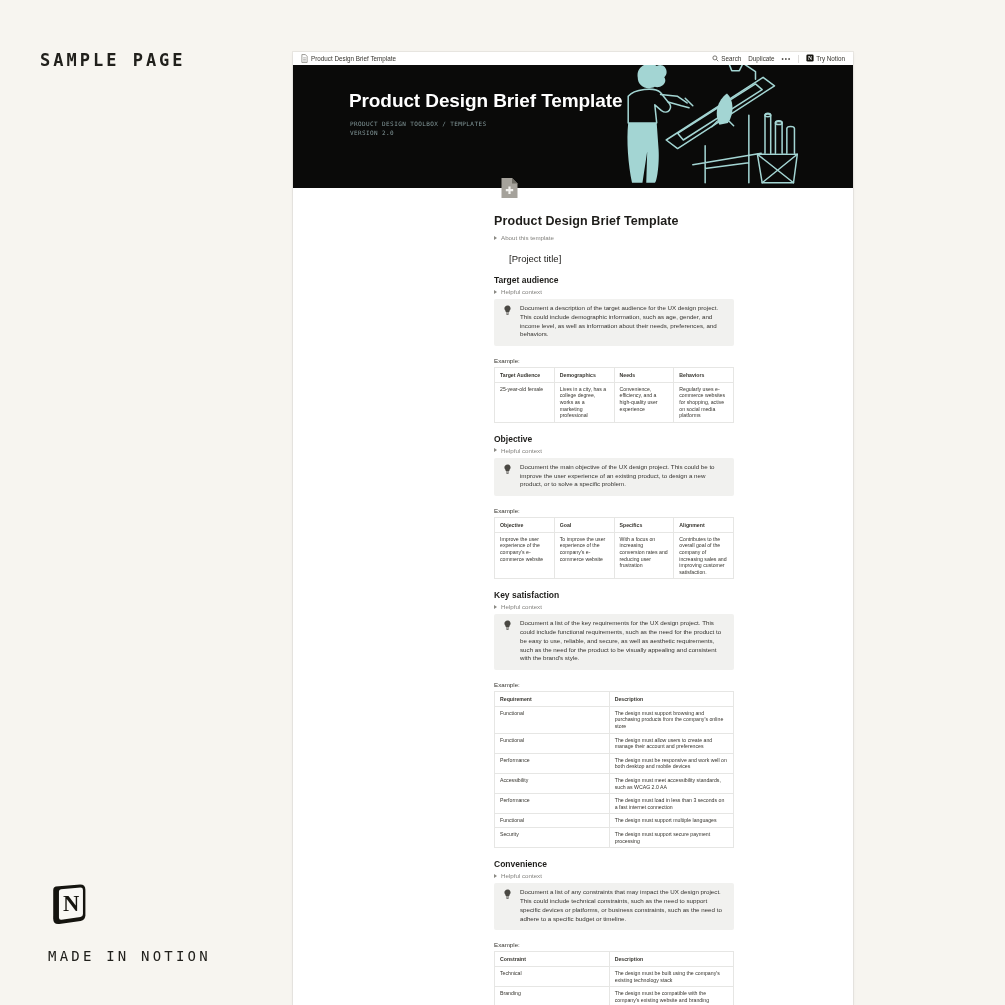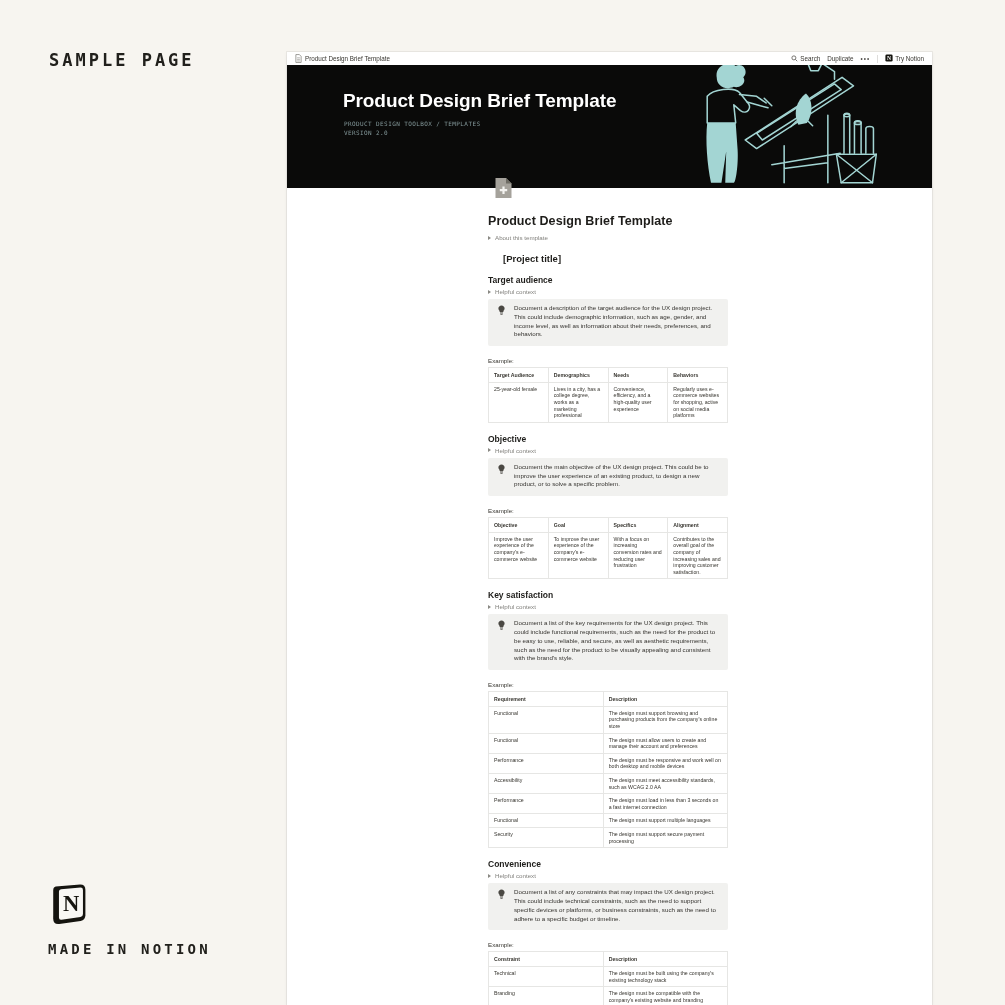--- a/index.html
+++ b/index.html
@@ -3,33 +3,33 @@
 <meta charset="utf-8">
 <style>
   * { box-sizing: border-box; margin: 0; padding: 0; }
   html,body { width:1005px; height:1005px; }
   body { font-family: "Liberation Sans", sans-serif; }
 
   .canvas { position:relative; width:1005px; height:1005px; background:#f7f5f0; overflow:hidden; }
 
   
   .sample-label {
-    position:absolute; left:49px; top:50px;
+    position:absolute; left:40px; top:50px;
     font-family:"DejaVu Sans Mono", monospace; font-weight:bold;
     font-size:17px; letter-spacing:3px; color:#21201c;text-align:right;
   }
   .made-in { position:absolute; left:48px; top:882px; }
   .made-in .label {
-    margin-top:11px; font-family:"DejaVu Sans Mono", monospace; font-weight:bold;
+    margin-top:18px; font-family:"DejaVu Sans Mono", monospace; font-weight:normal;
     font-size:14px; letter-spacing:3.2px; color:#21201c;
   }
 
   
   .notion-window {
-    position:absolute; left:287px; top:52px; width:645px; height:953px;
+    position:absolute; left:293px; top:52px; width:560px; height:953px;
     background:#fff; overflow:hidden;
     box-shadow:0 0 0 1px rgba(0,0,0,0.05), 0 1px 4px rgba(0,0,0,0.06);
   }
 
   .topbar {
     height:13px; display:flex; align-items:center; justify-content:space-between;
     padding:0 8px; font-size:6.3px; color:#37352f; background:#fff;
   }
   .tb-left, .tb-right { display:flex; align-items:center; }
   .tb-left { gap:3px; }
@@ -57,21 +57,21 @@
 
   .page-title { font-size:12.5px; font-weight:bold; color:#1e1d1a; letter-spacing:0.1px; }
 
   .toggle-row { display:flex; align-items:center; gap:4px; color:#82817d; font-size:6.2px; cursor:pointer; }
   .toggle-row.about { margin-top:6px; }
   .tri {
     width:0; height:0; flex:0 0 auto;
     border-left:3.5px solid #8a8983; border-top:2.5px solid transparent; border-bottom:2.5px solid transparent;
   }
 
-  .project-heading { margin-top:12px; font-size:9.5px; font-weight:bold; color:#1e1d1a;padding-left:15px; }
+  .project-heading { margin-top:12px; font-size:9.5px; font-weight:normal; color:#1e1d1a;padding-left:15px; }
   .section-heading { margin-top:11px; font-size:8.5px; font-weight:bold; color:#1e1d1a; }
   .section-heading + .toggle-row { margin-top:3px; }
 
   .callout {
     position:relative; margin-top:4px; background:#f1f1ef; border-radius:2px;
     padding:5px 10px 7px 26px; font-size:6.2px; line-height:8.8px; color:#34322e;
   }
   .callout .bulb { position:absolute; left:10px; top:6px; }
 
   .example-label { margin-top:11px; font-size:6.2px; color:#37352f; }

